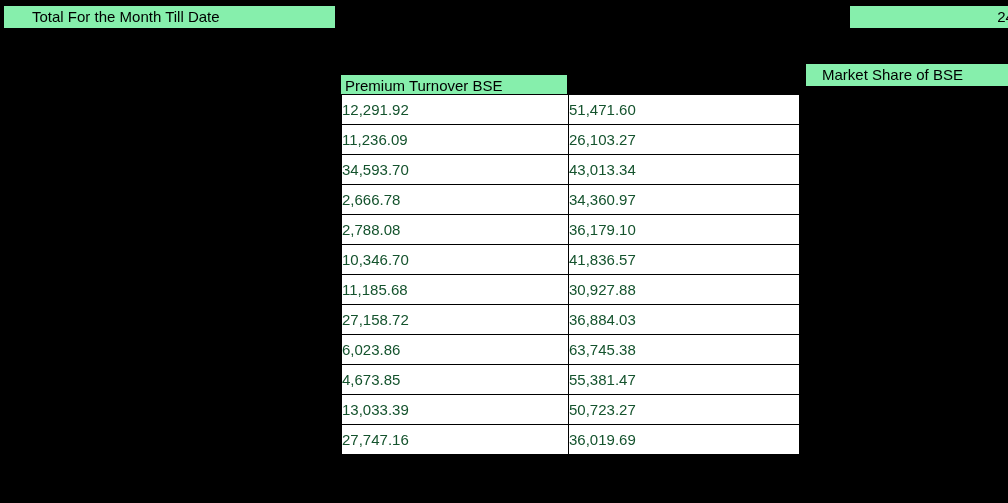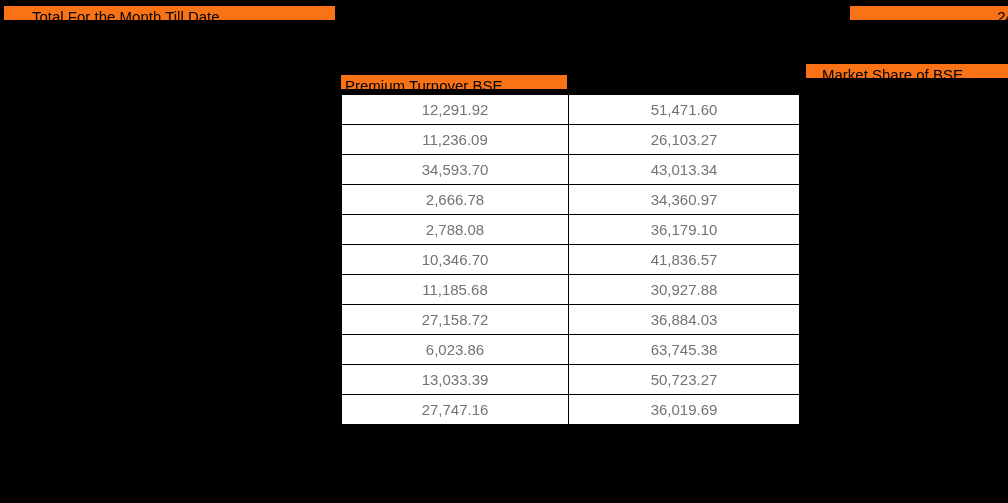--- a/index.html
+++ b/index.html
@@ -10,25 +10,25 @@
   body {
     width: 1008px;
     height: 503px;
     position: relative;
     font-family: "Liberation Sans", sans-serif;
     color: #000000;
     overflow: hidden;
   }
   .banner {
     position: absolute;
-    background: #f97316;
+    background: #86efac;
     color: #000000;
     font-size: 15px;
     line-height: 22px;
-    height: 14px;
+    height: 22px;
     box-sizing: border-box;
     white-space: nowrap;
     overflow: hidden;
   }
   #total-banner {
     left: 4px;
     top: 6px;
     width: 331px;
     padding-left: 28px;
   }
@@ -57,24 +57,23 @@
   #data-table {
     position: absolute;
     left: 341px;
     top: 94px;
     border-collapse: collapse;
     background: #ffffff;
   }
   #data-table td {
     border: 1px solid #000000;
     background: #ffffff;
-    color: #737373;
+    color: #14532d;
     font-size: 15px;
     height: 29px;
-    text-align: center;
     vertical-align: middle;
     padding: 0;
   }
   #data-table td.col-a { width: 226px; }
   #data-table td.col-b { width: 230px; margin-left: 20px; }
 </style>
 </head>
 <body>
 
 <div class="banner" id="total-banner">Total For the Month Till Date</div>
@@ -117,20 +116,24 @@
       </tr>
       <tr>
         <td class="col-a">27,158.72</td>
         <td class="col-b">36,884.03</td>
       </tr>
       <tr>
         <td class="col-a">6,023.86</td>
         <td class="col-b">63,745.38</td>
       </tr>
       <tr>
+        <td class="col-a">4,673.85</td>
+        <td class="col-b">55,381.47</td>
+      </tr>
+      <tr>
         <td class="col-a">13,033.39</td>
         <td class="col-b">50,723.27</td>
       </tr>
       <tr>
         <td class="col-a">27,747.16</td>
         <td class="col-b">36,019.69</td>
       </tr>
     </tbody>
 </table>
 

